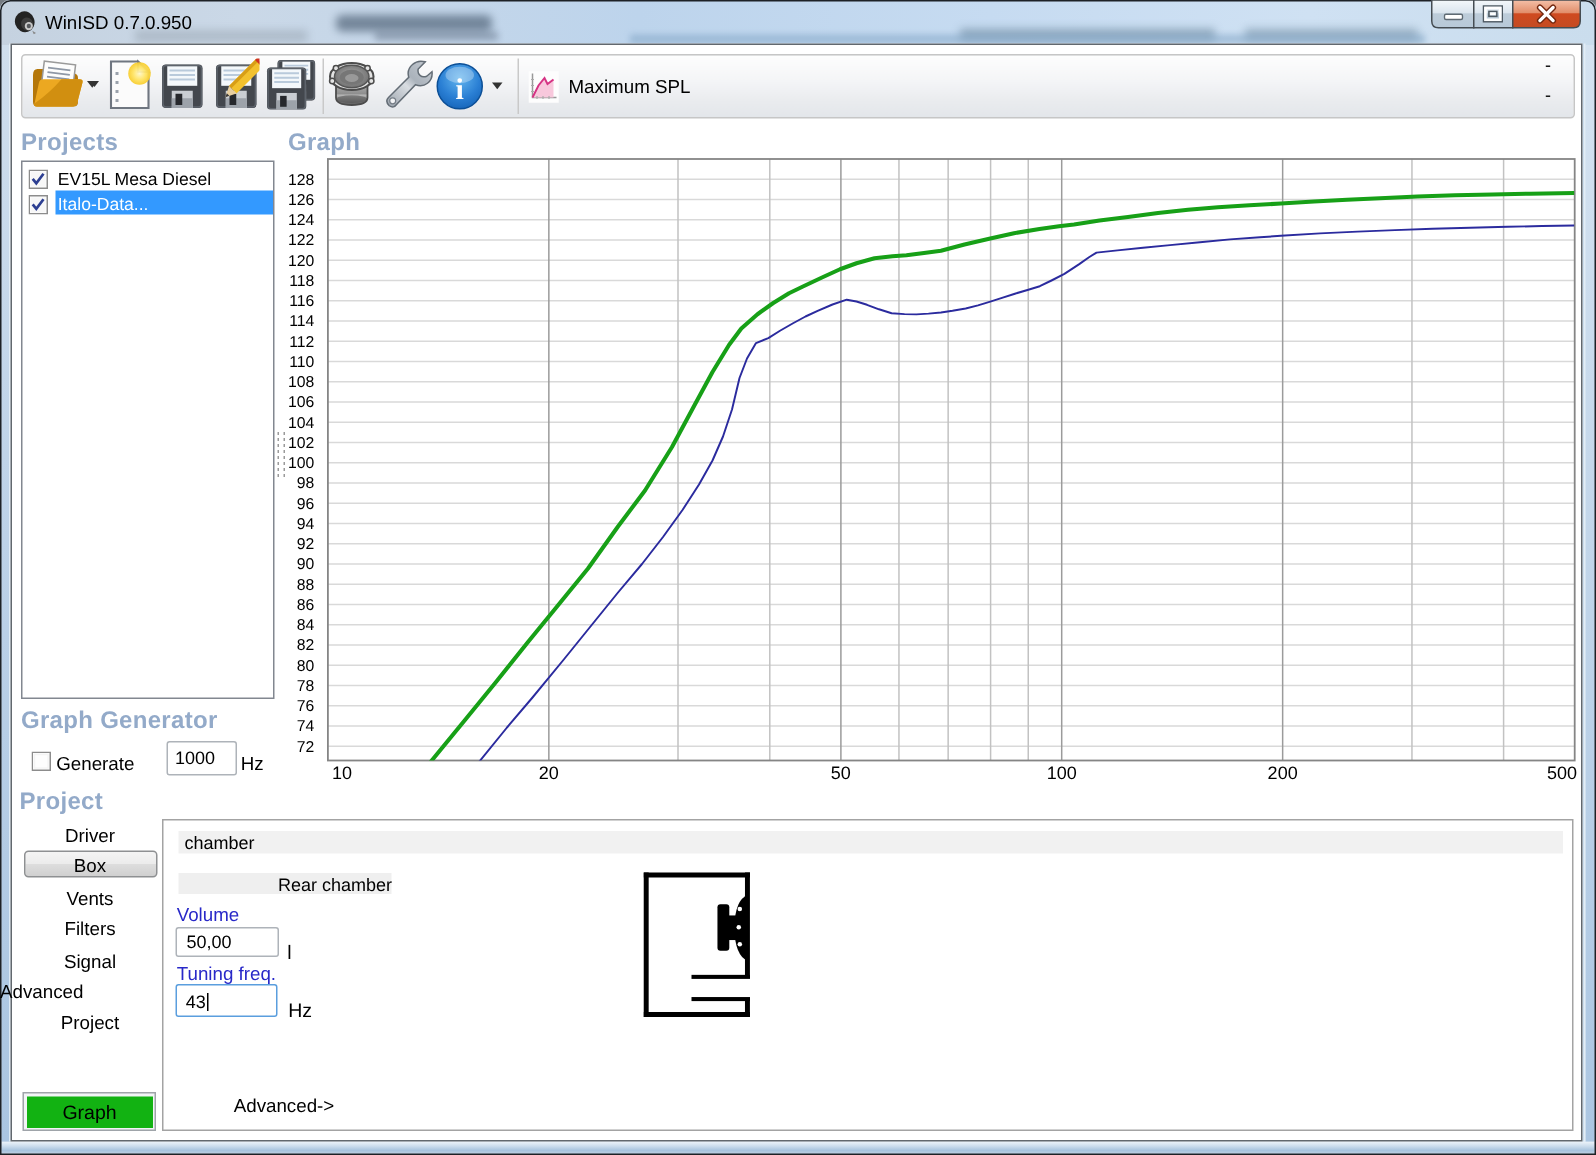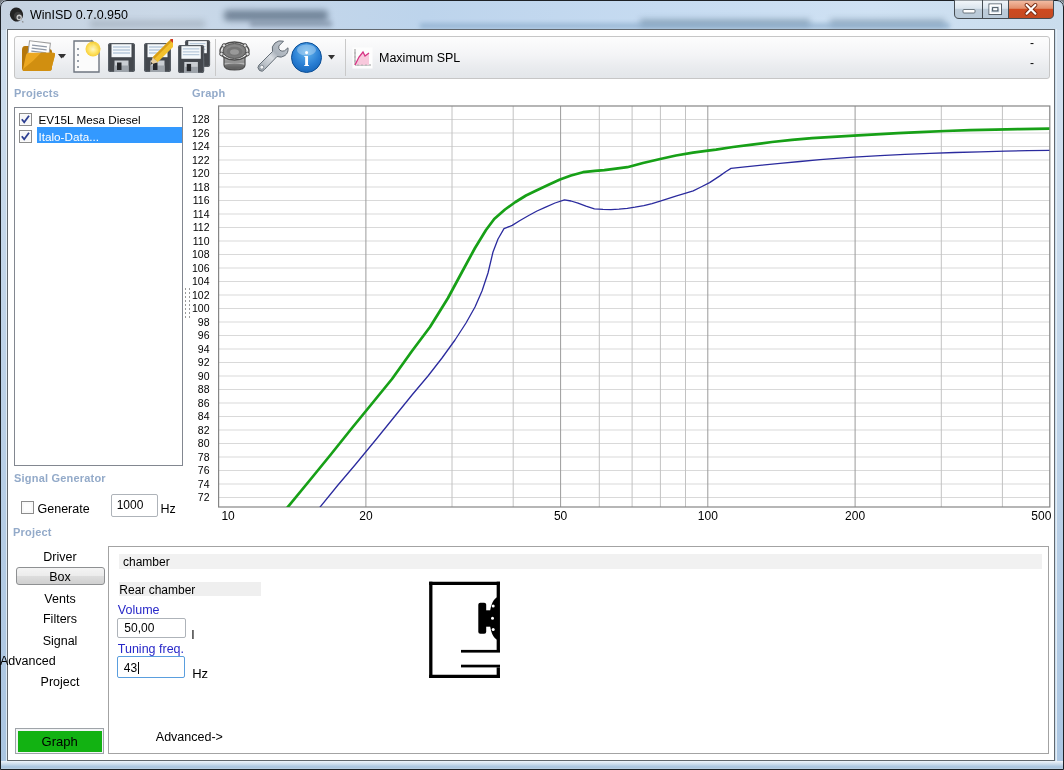--- a/index.html
+++ b/index.html
@@ -1,18 +1,18 @@
 <!DOCTYPE html>
 <html><head><meta charset="utf-8">
 <style>
 html,body{margin:0;padding:0}
 body{width:1064px;height:770px;position:relative;overflow:hidden;
  font-family:"Liberation Sans",sans-serif;background:#757b82}
 .abs{position:absolute}
-.hdr{position:absolute;font-size:11px;font-weight:bold;color:#93aac9;letter-spacing:0.2px}
+.hdr{position:absolute;font-size:16px;font-weight:bold;color:#93aac9;letter-spacing:0.2px}
 .fld{position:absolute;background:#fff;border:1px solid #aeb3b9;border-radius:2px;font-size:12px;color:#000}
 .blu{position:absolute;font-size:12.5px;color:#2828c8}
 .t12{position:absolute;font-size:12px;color:#000}
 </style></head>
 <body>
 <div id="win" style="position:absolute;left:0;top:0;width:1064px;height:770px;border-radius:6px 6px 0 0;overflow:hidden">
 
 <div class="abs" style="left:0;top:0;width:1064px;height:770px;
  background:linear-gradient(90deg,#c5d2e0 0%,#cad8e7 15%,#bdd4ec 40%,#c6dbf1 62%,#cfe1f3 82%,#cadded 100%)"></div>
 
@@ -249,21 +249,21 @@
     </svg>
 <svg class="abs" style="left:57px;top:53px" width="9" height="6" viewBox="0 0 9 6">
       <path d="M1 1 L8 1 L4.5 5.5 Z" fill="#333"></path>
     </svg>
 <div class="t12" style="left:379px;top:50.5px;font-size:12.5px">Maximum SPL</div>
 <div class="t12" style="left:1030px;top:36px">-</div>
 <div class="t12" style="left:1030px;top:56px">-</div>
 
 <div class="hdr" style="left:14px;top:87px">Projects</div>
 <div class="hdr" style="left:192px;top:87px">Graph</div>
-<div class="hdr" style="left:14px;top:472px">Signal Generator</div>
+<div class="hdr" style="left:14px;top:472px">Graph Generator</div>
 <div class="hdr" style="left:13px;top:526px">Project</div>
 
 <div class="abs" style="left:13.5px;top:106.6px;width:169.5px;height:359.6px;background:#fff;border:1px solid #828790;box-sizing:border-box"></div>
 <svg style="position:absolute;left:18.5px;top:112.5px" width="13" height="13" viewBox="0 0 13 13">
 <rect x="0.5" y="0.5" width="12" height="12" fill="#fdfdfd" stroke="#8c8c8c" stroke-width="1"></rect>
       <rect x="1.5" y="1.5" width="10" height="10" fill="#f7f7f7"></rect>
       <path d="M2.8 6.2 L5.2 9.2 L10 2.8" fill="none" stroke="#2d3f92" stroke-width="1.8"></path>
     </svg>
 <div class="t12" style="left:38.5px;top:113px;font-size:11.7px">EV15L Mesa Diesel</div>
 <div class="abs" style="left:36.5px;top:126.9px;width:145.8px;height:16.1px;background:#3399ff"></div>
@@ -397,21 +397,21 @@
 <div class="t12" style="left:0;top:675.1px;width:120px;text-align:center;font-size:12.5px">Project</div>
 
 <div class="abs" style="left:15.4px;top:728.2px;width:88.6px;height:25.7px;box-sizing:border-box;border:1px solid #9fa4a9;background:#f2f4f6"></div>
 <div class="abs" style="left:17.9px;top:730.6px;width:83.7px;height:21px;background:#12b212"></div>
 <div class="abs" style="left:15.4px;top:733.5px;width:88.6px;text-align:center;font-size:13px;color:#000">Graph</div>
 
 <div class="abs" style="left:107.5px;top:546px;width:941px;height:207.5px;box-sizing:border-box;border:1px solid #a3a3a3;background:#fff"></div>
 <div class="abs" style="left:119.3px;top:554px;width:922.5px;height:14.5px;background:#f1f1f1"></div>
 <div class="t12" style="left:123px;top:555px">chamber</div>
 <div class="abs" style="left:119.3px;top:581.6px;width:142px;height:14.8px;background:#efefef"></div>
-<div class="t12" style="left:119.3px;top:582.6px;width:142px;text-align:left">Rear chamber</div>
+<div class="t12" style="left:119.3px;top:582.6px;width:142px;text-align:right">Rear chamber</div>
 <div class="blu" style="left:117.8px;top:602.8px">Volume</div>
 <div class="fld" style="left:117.3px;top:618.1px;width:68.5px;height:20.3px;box-sizing:border-box;padding:2px 0 0 6px">50,00</div>
 <div class="t12" style="left:191.5px;top:626.5px;font-size:13px">l</div>
 <div class="blu" style="left:117.8px;top:641.8px">Tuning freq.</div>
 <div class="fld" style="left:116.8px;top:656.4px;width:68.5px;height:21.4px;box-sizing:border-box;padding:4px 0 0 6px;border-color:#5a9ede">43<span style="display:inline-block;width:1px;height:12px;background:#000;vertical-align:-2px;margin-left:1px"></span></div>
 <div class="t12" style="left:192.2px;top:666px;font-size:13px">Hz</div>
 <svg style="position:absolute;left:426px;top:579px" width="76" height="102" viewBox="0 0 76 102">
 <g fill="none" stroke="#000" stroke-width="3.3">
 <path d="M3.2 4.3 L74 4.3"></path>
 <path d="M3.2 97.3 L74 97.3"></path>

